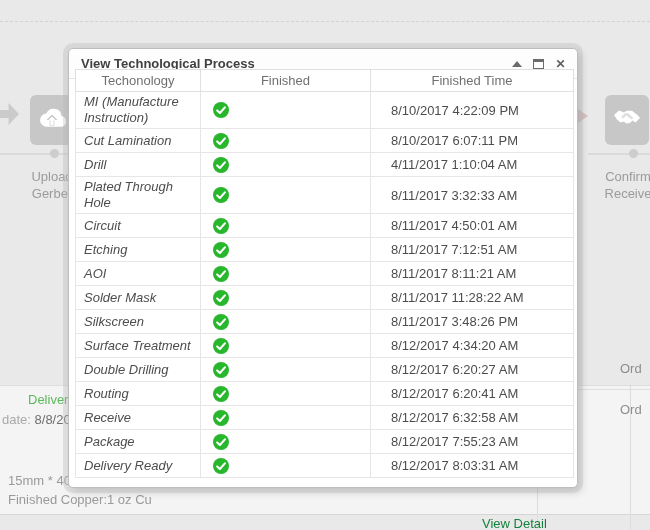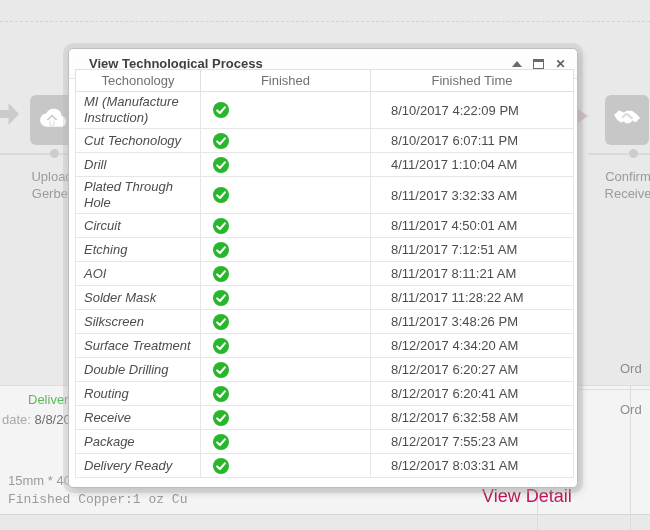--- a/index.html
+++ b/index.html
@@ -47,29 +47,29 @@
 
   .ord { position:absolute; left:620px; font-size:13px; color:#8d8d8d; white-space:nowrap; }
   .ord.o1 { top:361px; }
   .ord.o2 { top:402px; }
   .ord-divider { position:absolute; left:537px; top:389px; width:113px; border-top:1px solid #dedede; }
   .vline { position:absolute; top:385px; height:145px; width:1px; background:#dcdcdc; }
   .vline.v1 { left:537px; }
   .vline.v2 { left:630px; }
 
   .spec1 { position:absolute; left:8px; top:473px; font-size:13px; color:#9a9a9a; white-space:nowrap; }
-  .spec2 { position:absolute; left:8px; top:492px; font-size:13px; color:#9a9a9a; white-space:nowrap;font-family:Liberation Mono, monospace; }
-  .view-detail { position:absolute; left:482px; top:486px; font-size:18px; color:#be185d; cursor:pointer; white-space:nowrap; }
+  .spec2 { position:absolute; left:8px; top:492px; font-size:13px; color:#9a9a9a; white-space:nowrap; }
+  .view-detail { position:absolute; left:482px; top:516px; font-size:13px; color:#15803d; cursor:pointer; white-space:nowrap; }
 
   
   .dialog { position:absolute; left:68px; top:48px; width:510px; height:440px;
             background:#fff; border:1px solid #bdbdbd; border-radius:5px;
             box-shadow:0 0 0 5px rgba(185,185,185,0.35), 3px 4px 9px rgba(0,0,0,0.18);
             z-index:10; }
-  .dialog-header { height:30px; display:flex; align-items:center; padding:0 10px 0 20px;
+  .dialog-header { height:30px; display:flex; align-items:center; padding:0 10px 0 12px;
                    border-bottom:1px solid #e3e3e3; border-radius:5px 5px 0 0; background:#fdfdfd; }
   .dialog-title { font-size:13px; font-weight:bold; color:#404040; flex:1; }
   .win-controls { display:flex; align-items:center; gap:9px; }
   .win-btn { width:13px; height:13px; display:flex; align-items:center; justify-content:center; cursor:pointer; }
   .collapse-tri { width:0; height:0; border-left:5px solid transparent; border-right:5px solid transparent;
                   border-bottom:6px solid #6b6b6b; }
   .max-box { width:11px; height:10px; border:1px solid #6b6b6b; border-top:3px solid #6b6b6b; background:#fff; }
   .close-x { font-size:12px; font-weight:bold; color:#5f5f5f; line-height:1; }
 
   
@@ -177,21 +177,21 @@
     <td class="tech">MI (Manufacture Instruction)</td>
     <td class="fin">
       <svg class="check" viewBox="0 0 16 16">
         <circle cx="8" cy="8" r="8" fill="#28b62c"></circle>
         <path d="M4.2 8.4 L6.9 11 L11.9 5.4" fill="none" stroke="#ffffff" stroke-width="2.1" stroke-linecap="round" stroke-linejoin="round"></path>
       </svg>
     </td>
     <td class="time">8/10/2017 4:22:09 PM</td>
   </tr>
           <tr>
-    <td class="tech">Cut Techonology</td>
+    <td class="tech">Cut Lamination</td>
     <td class="fin">
       <svg class="check" viewBox="0 0 16 16">
         <circle cx="8" cy="8" r="8" fill="#28b62c"></circle>
         <path d="M4.2 8.4 L6.9 11 L11.9 5.4" fill="none" stroke="#ffffff" stroke-width="2.1" stroke-linecap="round" stroke-linejoin="round"></path>
       </svg>
     </td>
     <td class="time">8/10/2017 6:07:11 PM</td>
   </tr>
           <tr>
     <td class="tech">Drill</td>

